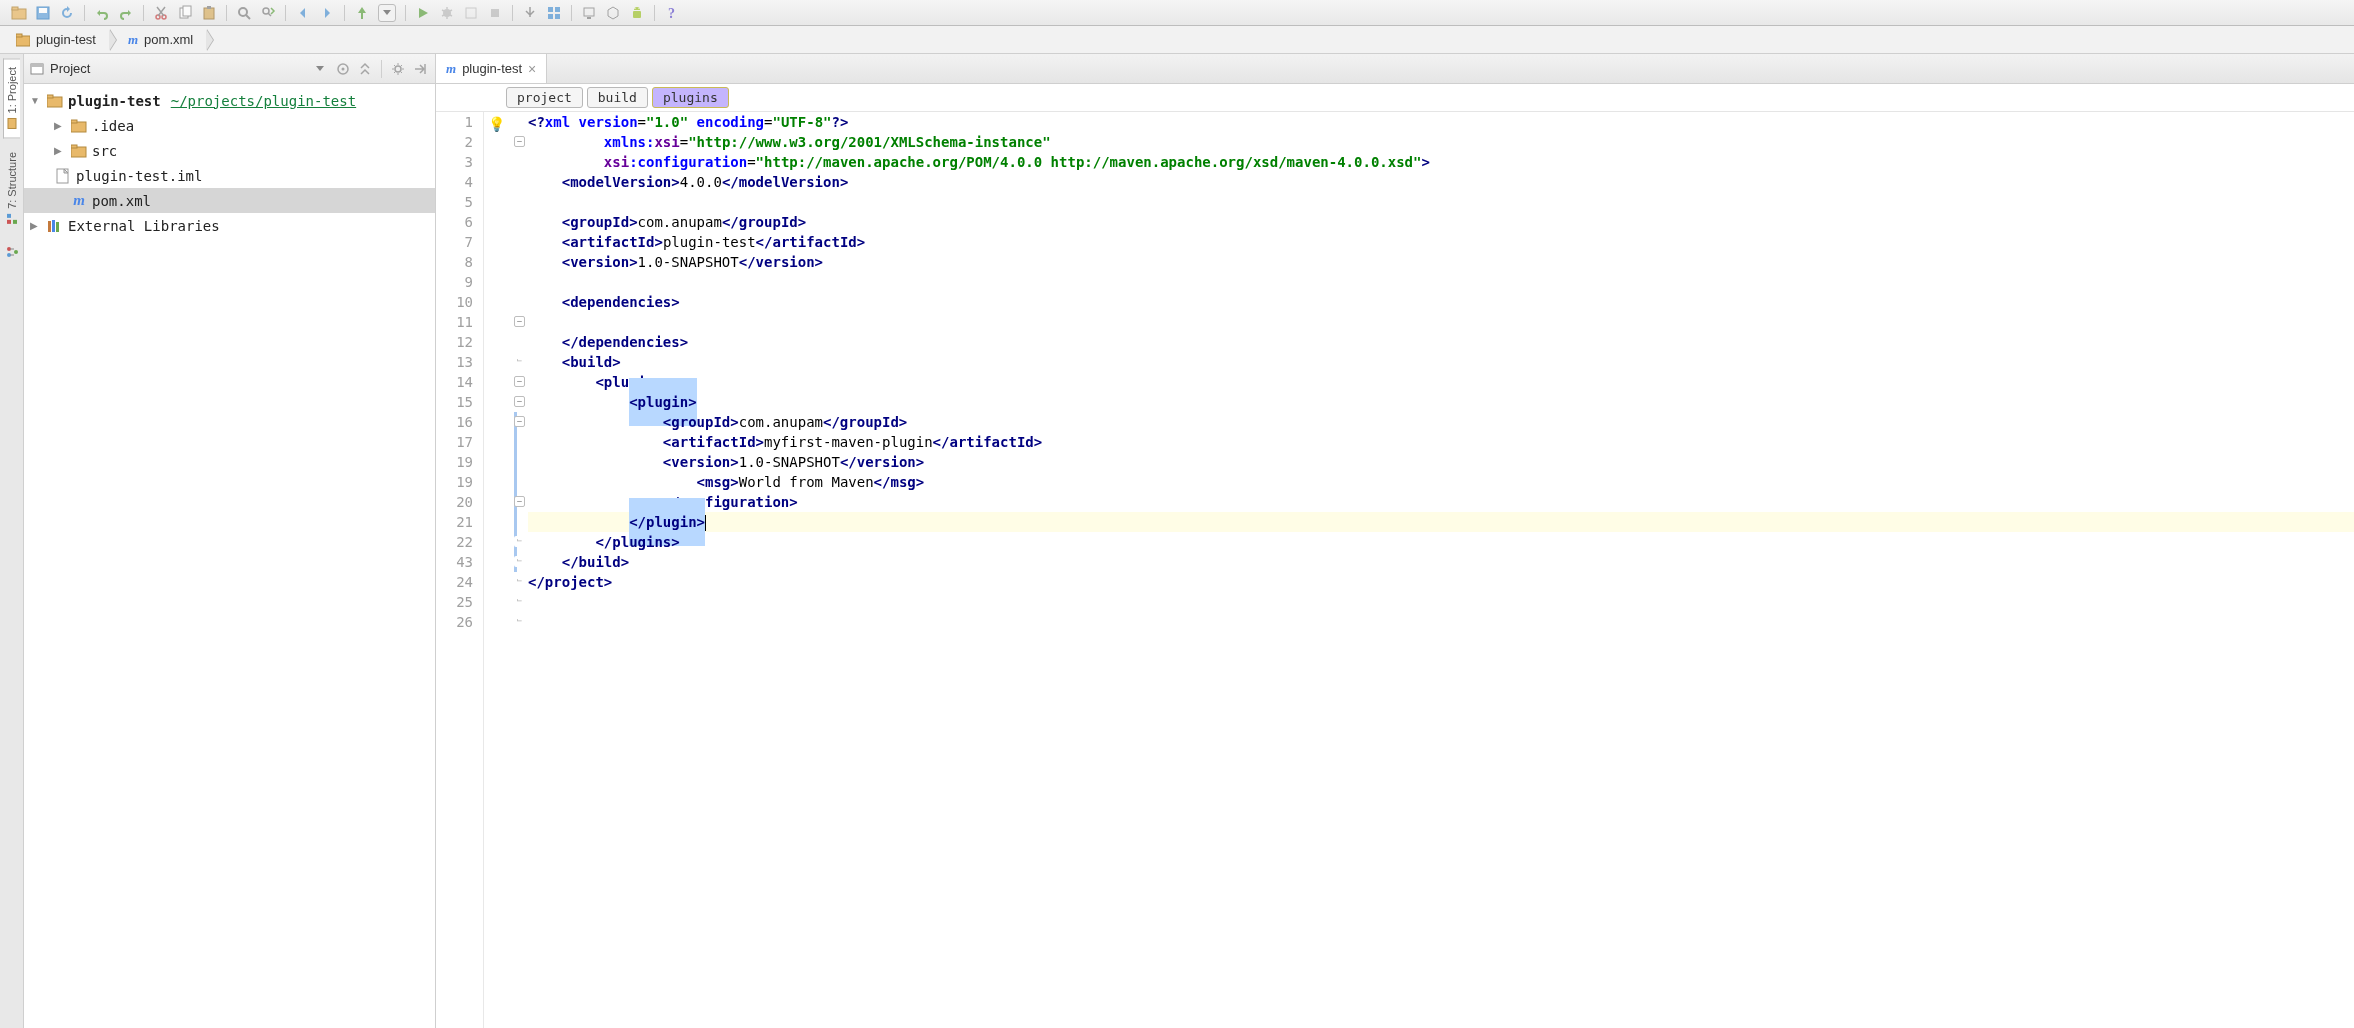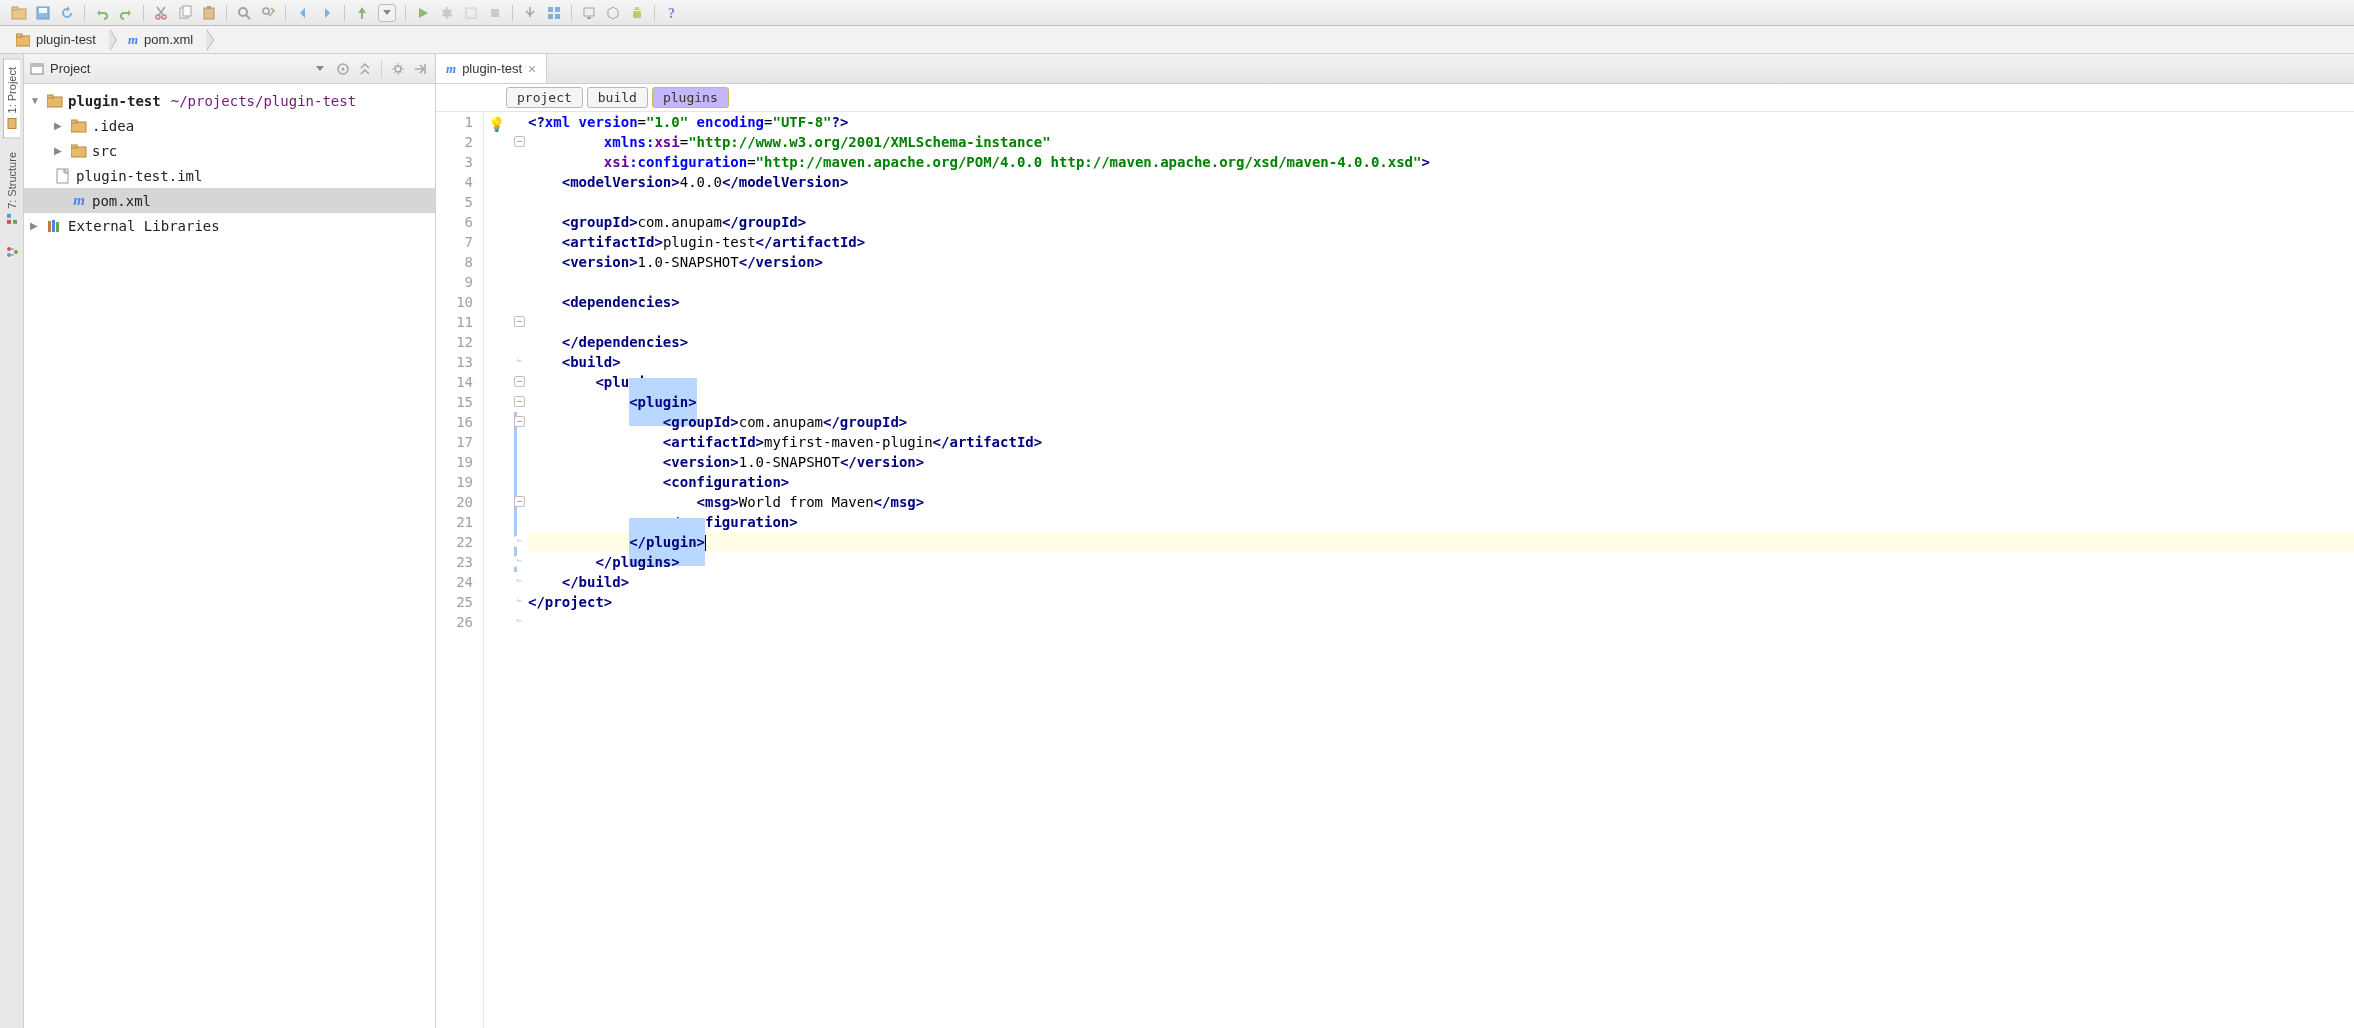--- a/index.html
+++ b/index.html
@@ -171,21 +171,21 @@
   width: 18px;
   display: flex;
   align-items: center;
   justify-content: center;
 }
 .tree-row .label {
   font-family: "Menlo", "Monaco", monospace;
   font-size: 14px;
 }
 .tree-row .bold { font-weight: bold; }
-.tree-row .path-suffix { color: #701a75; margin-left: 6px; }
+.tree-row .path-suffix { color: #15803d; margin-left: 6px; text-decoration: underline; }
 .editor-area {
   flex: 1;
   display: flex;
   flex-direction: column;
   background: #fff;
 }
 .editor-tabs {
   height: 30px;
   background: linear-gradient(#f2f2f2, #e5e5e5);
   border-bottom: 1px solid #cfcfcf;
@@ -630,21 +630,21 @@
           <div class="gutter-line">13</div>
           <div class="gutter-line">14</div>
           <div class="gutter-line">15</div>
           <div class="gutter-line">16</div>
           <div class="gutter-line">17</div>
           <div class="gutter-line">19</div>
           <div class="gutter-line">19</div>
           <div class="gutter-line">20</div>
           <div class="gutter-line">21</div>
           <div class="gutter-line">22</div>
-          <div class="gutter-line">23</div>
+          <div class="gutter-line">43</div>
           <div class="gutter-line">24</div>
           <div class="gutter-line">25</div>
           <div class="gutter-line">26</div>
         </div>
       <div class="bulb-col" id="bulb-col">
           <div style="height: 20px;"></div>
           <div style="height: 20px;"></div>
           <div style="height: 20px;"></div>
           <div style="height: 20px;"></div>
           <div style="height: 20px;"></div>
@@ -737,21 +737,20 @@
           <div class="code-line"></div>
           <div class="code-line">    <span class="seg-tag">&lt;dependencies&gt;</span></div>
           <div class="code-line"></div>
           <div class="code-line">    <span class="seg-tag">&lt;/dependencies&gt;</span></div>
           <div class="code-line">    <span class="seg-tag">&lt;build&gt;</span></div>
           <div class="code-line">        <span class="seg-tag">&lt;plugins&gt;</span></div>
           <div class="code-line">            <span class="sel-hl"><span class="seg-tag">&lt;plugin&gt;</span></span></div>
           <div class="code-line">                <span class="seg-tag">&lt;groupId&gt;</span><span class="seg-txt">com.anupam</span><span class="seg-tag">&lt;/groupId&gt;</span></div>
           <div class="code-line">                <span class="seg-tag">&lt;artifactId&gt;</span><span class="seg-txt">myfirst-maven-plugin</span><span class="seg-tag">&lt;/artifactId&gt;</span></div>
           <div class="code-line">                <span class="seg-tag">&lt;version&gt;</span><span class="seg-txt">1.0-SNAPSHOT</span><span class="seg-tag">&lt;/version&gt;</span></div>
-          <div class="code-line">                <span class="seg-tag">&lt;configuration&gt;</span></div>
           <div class="code-line">                    <span class="seg-tag">&lt;msg&gt;</span><span class="seg-txt">World from Maven</span><span class="seg-tag">&lt;/msg&gt;</span></div>
           <div class="code-line">                <span class="seg-tag">&lt;/configuration&gt;</span></div>
           <div class="code-line hl-current">            <span class="sel-hl"><span class="seg-tag">&lt;/plugin&gt;</span></span><span class="caret"></span></div>
           <div class="code-line">        <span class="seg-tag">&lt;/plugins&gt;</span></div>
           <div class="code-line">    <span class="seg-tag">&lt;/build&gt;</span></div>
           <div class="code-line"><span class="seg-tag">&lt;/project&gt;</span></div>
         </div>
     </div>
   </div>
 </div>

